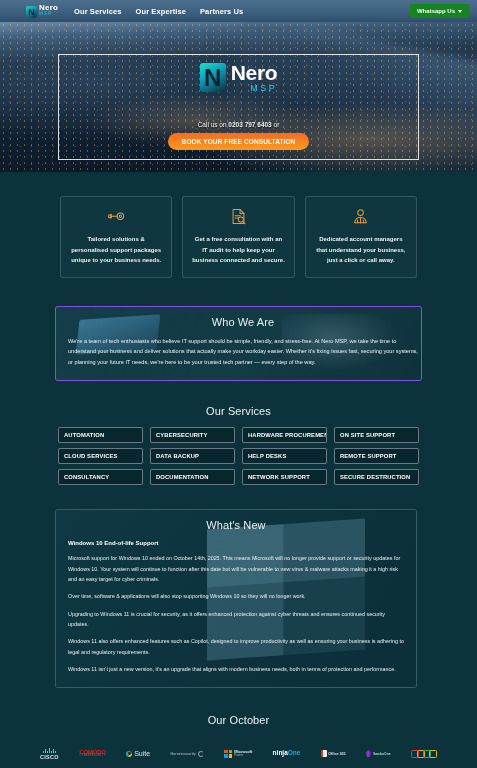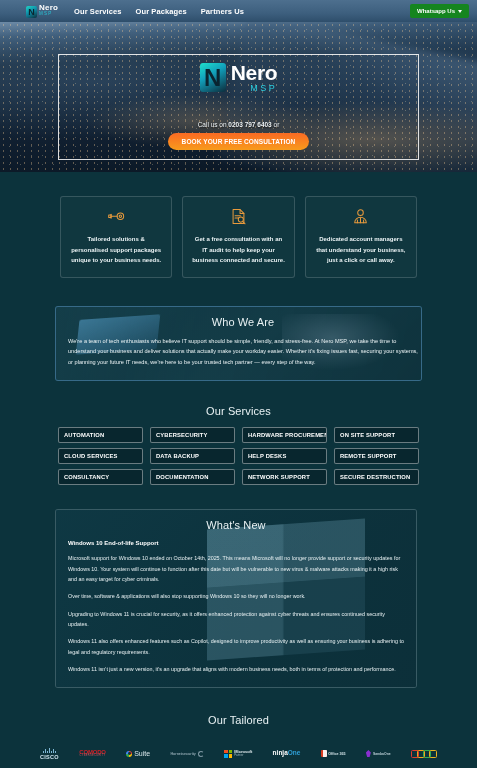--- a/index.html
+++ b/index.html
@@ -228,21 +228,21 @@
     color: #e9f1f3;
   }
 
   
   .whowe-wrap { padding: 28px 55px 0 55px; }
   .whowe {
     position: relative;
     border: 1px solid rgba(255,255,255,.18);
     border-radius: 3px;
     overflow: hidden;
-    background: #0c4a6e;
+    background: #6d28d9;
     padding: 9px 3px 12px 12px;
   }
   .whowe-bg {
     position: absolute; inset: 0;
     background:
       linear-gradient(100deg, rgba(18,58,68,.93) 0%, rgba(16,54,64,.80) 35%, rgba(14,50,60,.86) 100%),
       linear-gradient(135deg, #2b6b86 0%, #1a4c5e 30%, #25596a 55%, #103642 100%);
   }
   .whowe-bg::before {
     content: "";
@@ -398,21 +398,21 @@
 <div class="navbar">
   <div class="brand">
     <span class="brand-mark"></span>
     <span class="brand-text">
       <span class="brand-name">Nero</span>
       <span class="brand-sub">MSP</span>
     </span>
   </div>
   <div class="nav-links">
     <a class="nav-link">Our Services</a>
-    <a class="nav-link">Our Packages</a>
+    <a class="nav-link">Our Expertise</a>
     <a class="nav-link">Partners Us</a>
   </div>
   <div class="nav-spacer"></div>
   <button class="whatsapp-btn">
     <span>Whatsapp Us</span>
     <span class="caret"></span>
   </button>
 </div>
 
 <div class="hero">
@@ -509,21 +509,21 @@
         <div class="news-p">Microsoft support for Windows 10 ended on October 14th, 2025. This means Microsoft will no longer provide support or security updates for Windows 10. Your system will continue to function after this date but will be vulnerable to new virus &amp; malware attacks making it a high risk and an easy target for cyber criminals.</div>
         <div class="news-p">Over time, software &amp; applications will also stop supporting Windows 10 so they will no longer work.</div>
         <div class="news-p">Upgrading to Windows 11 is crucial for security, as it offers enhanced protection against cyber threats and ensures continued security updates.</div>
         <div class="news-p">Windows 11 also offers enhanced features such as Copilot, designed to improve productivity as well as ensuring your business is adhering to legal and regulatory requirements.</div>
         <div class="news-p">Windows 11 isn't just a new version, it's an upgrade that aligns with modern business needs, both in terms of protection and performance.</div>
       </div>
     </div>
   </div>
 
   <div class="partners-wrap">
-    <div class="section-title">Our Tailored</div>
+    <div class="section-title">Our October</div>
     <div class="partners-row">
 
       <div class="partner p-cisco">
         <span class="bars">
           <i style="height:2px"></i>
             <i style="height:4px"></i>
             <i style="height:2px"></i>
             <i style="height:5px"></i>
             <i style="height:2px"></i>
             <i style="height:4px"></i>

